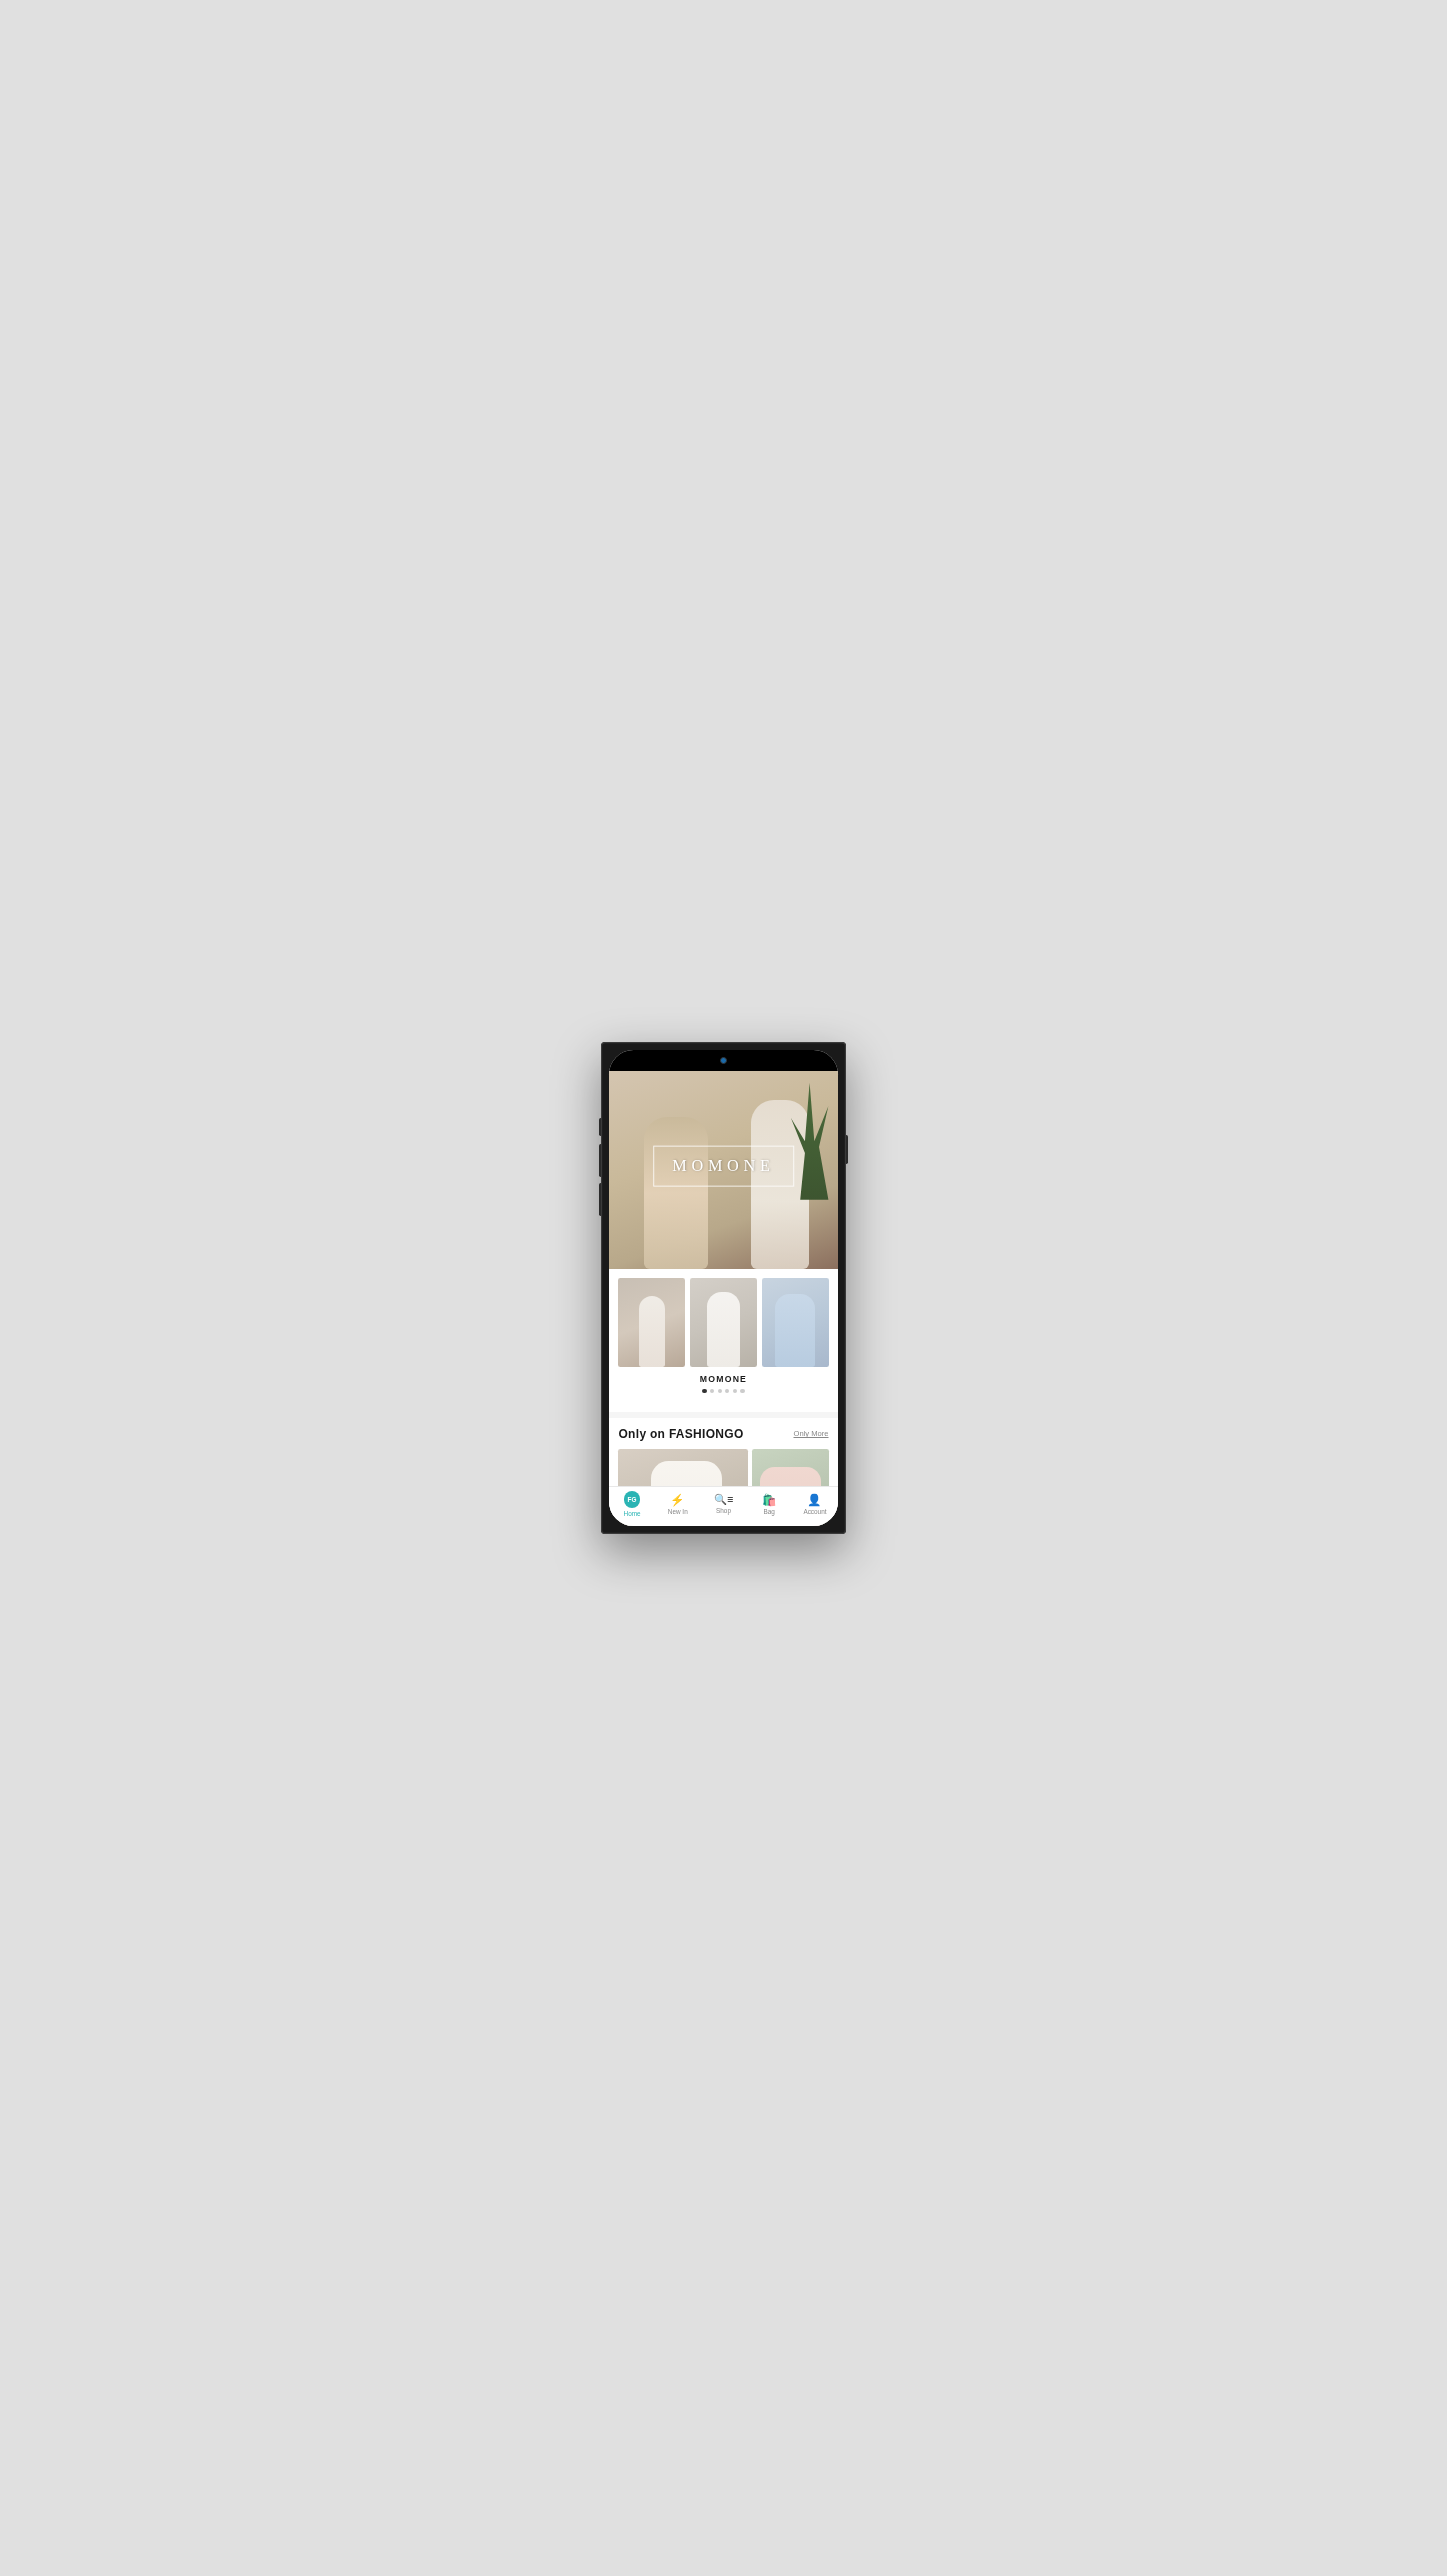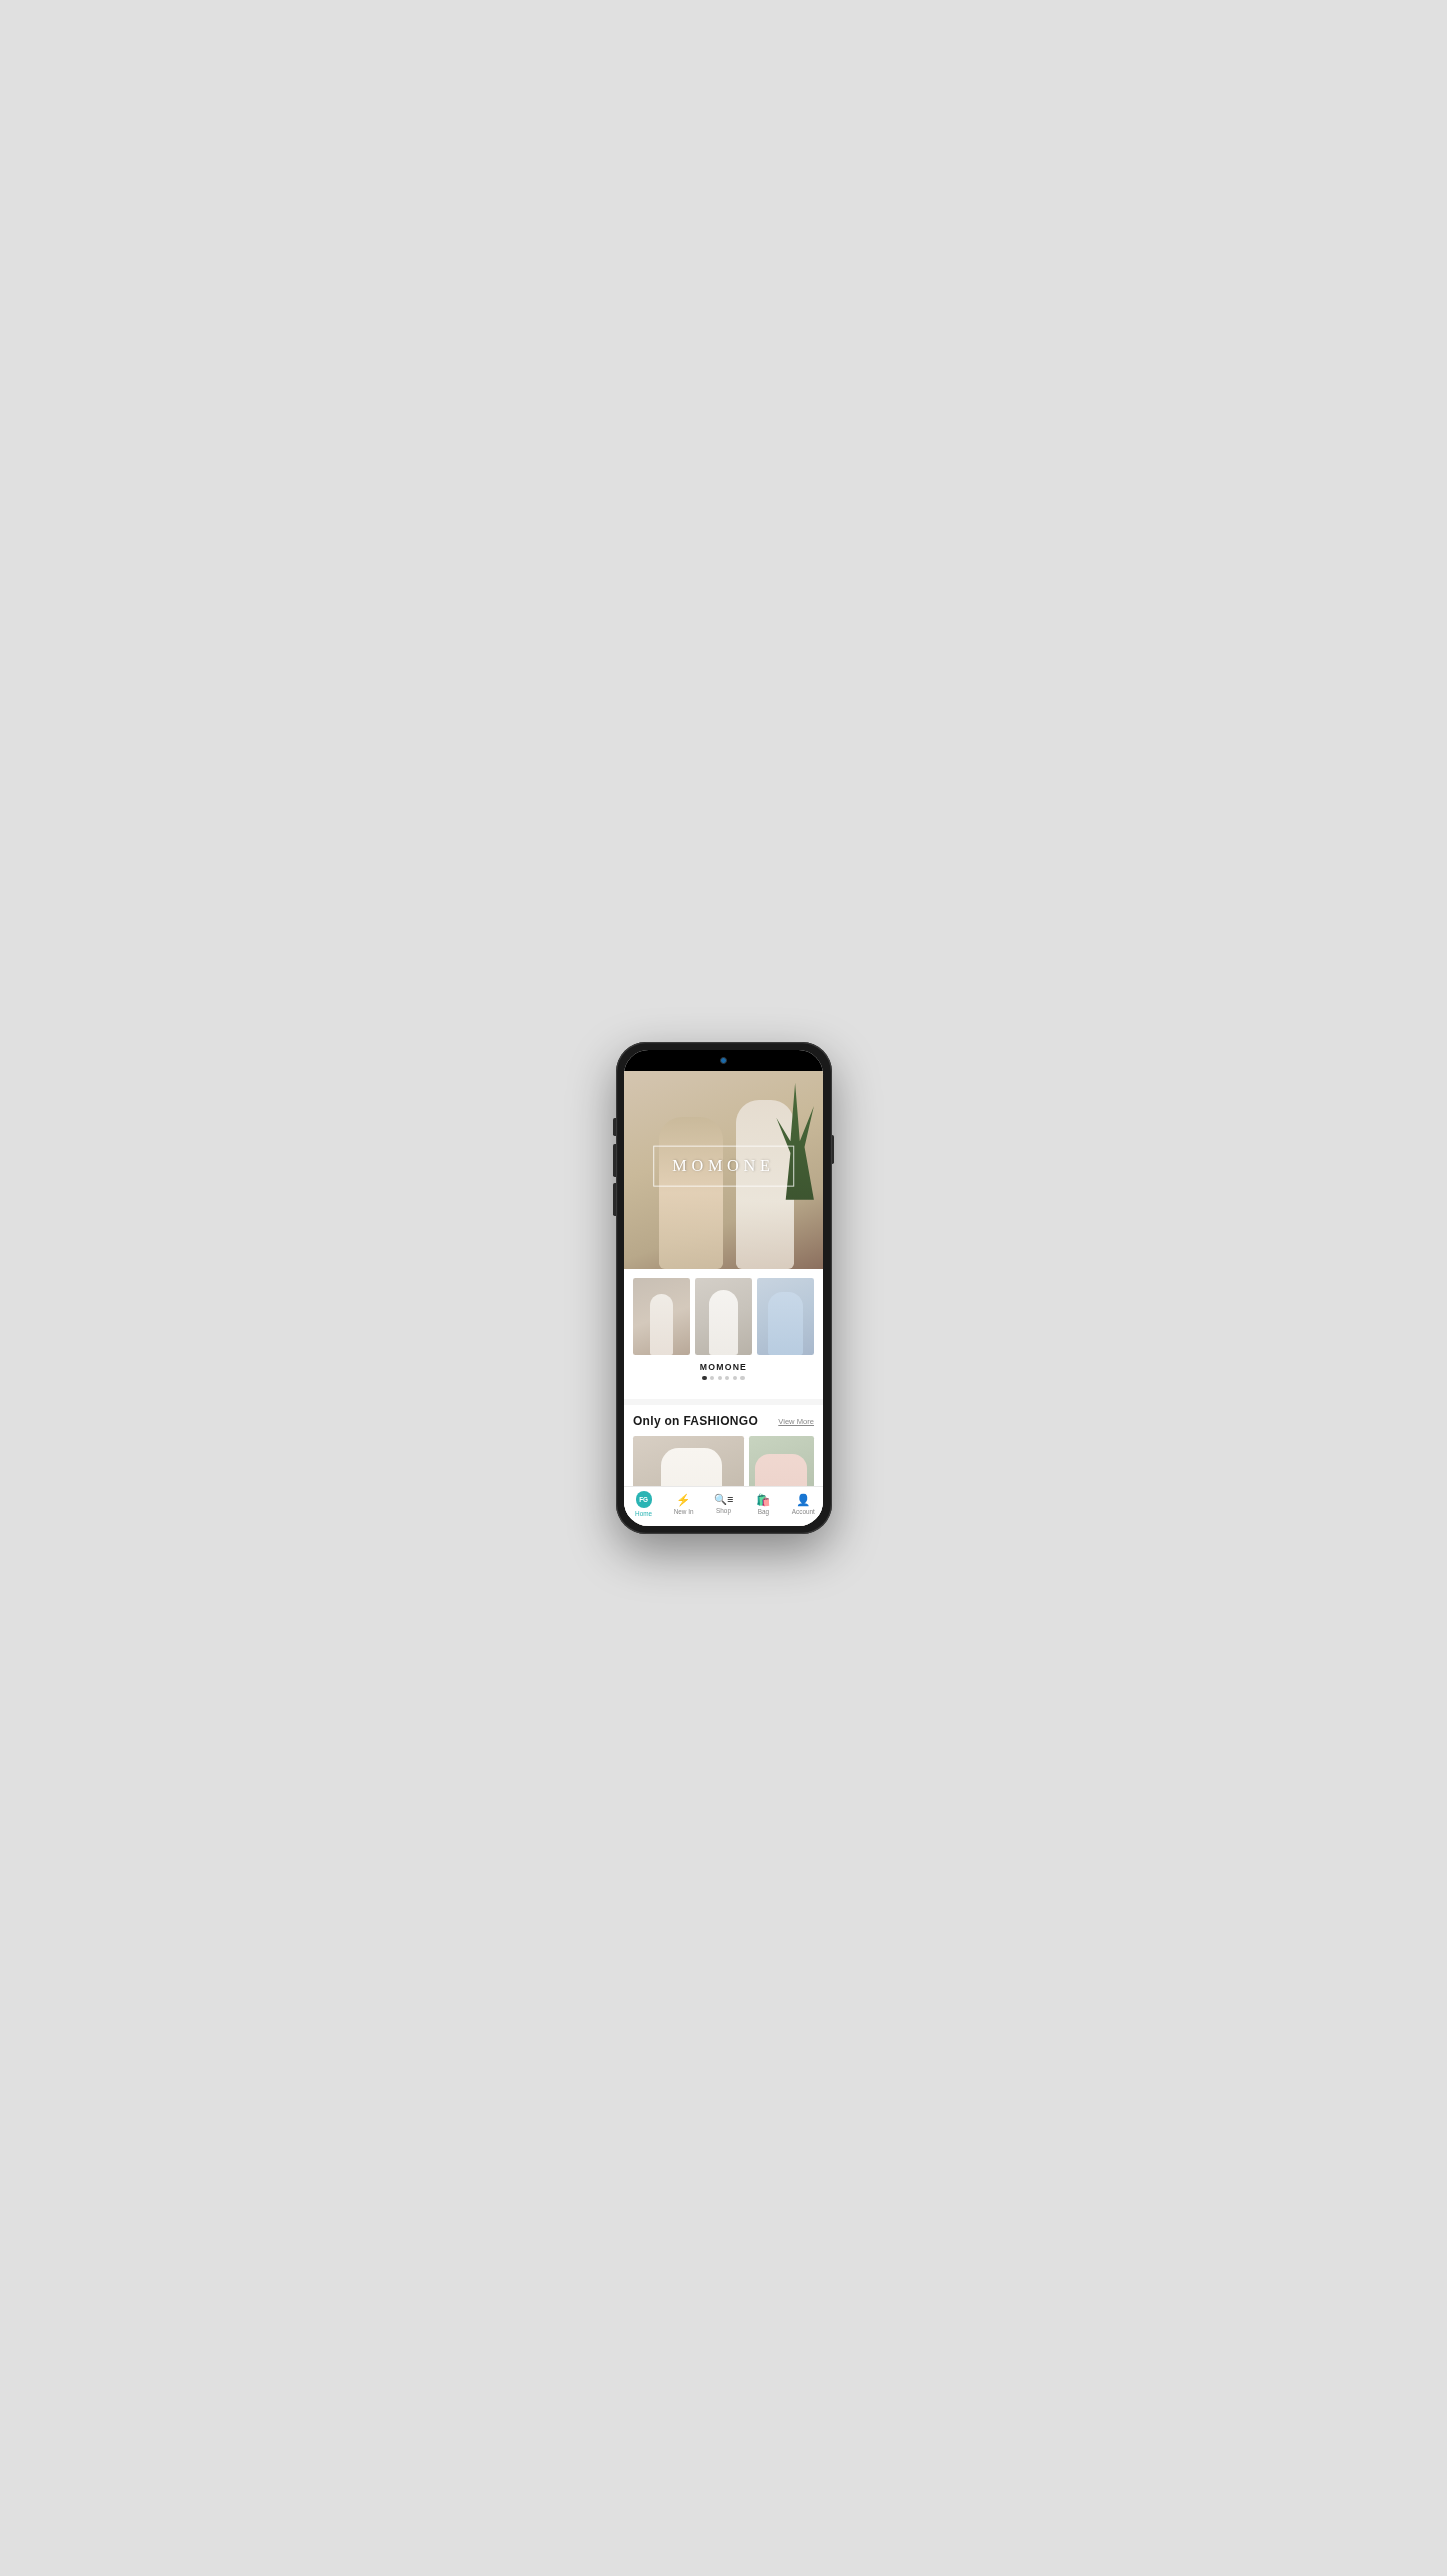--- a/index.html
+++ b/index.html
@@ -6,23 +6,23 @@
     body {
       background: #e0e0e0;
       display: flex;
       justify-content: center;
       align-items: center;
       min-height: 100vh;
       font-family: -apple-system, BlinkMacSystemFont, 'Segoe UI', Helvetica, Arial, sans-serif;
     }
 
     .phone-outer {
-      width: 216px;
+      width: 245px;
       background: #1a1a1a;
-      border-radius: 30px;
+      border-radius: 4px;
       padding: 8.2px;
       box-shadow: 0 17.5px 47px rgba(0,0,0,0.4), inset 0 0 0 1.2px #3a3a3a;
       position: relative;
     }
 
     .phone-inner {
       background: #fff;
       border-radius: 24.5px;
       overflow: hidden;
       position: relative;
@@ -451,21 +451,21 @@
           <div class="dot"></div>
           <div class="dot"></div>
         </div>
       </div>
 
       <div class="section-divider"></div>
 
       <div class="exclusive-section">
         <div class="exclusive-header">
           <span class="exclusive-title">Only on FASHIONGO</span>
-          <span class="view-more-link">View More</span>
+          <span class="view-more-link">Only More</span>
         </div>
 
         <div class="exclusive-grid">
           <div class="exclusive-card excl-img-1"></div>
           <div class="exclusive-card excl-img-2"></div>
         </div>
       </div>
 
       <div class="bottom-nav">
 

